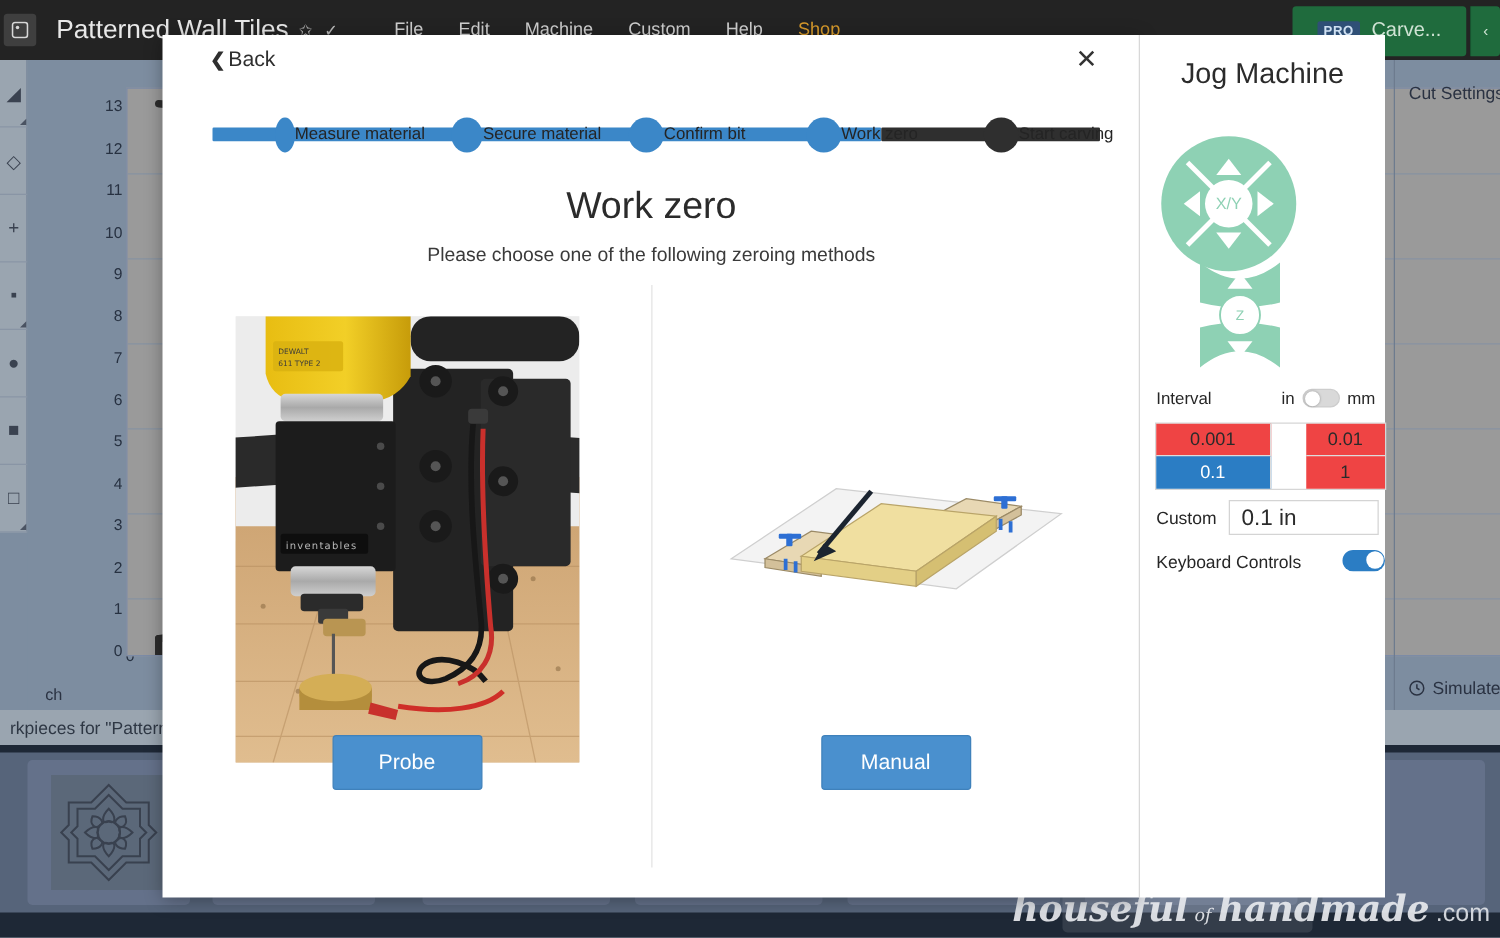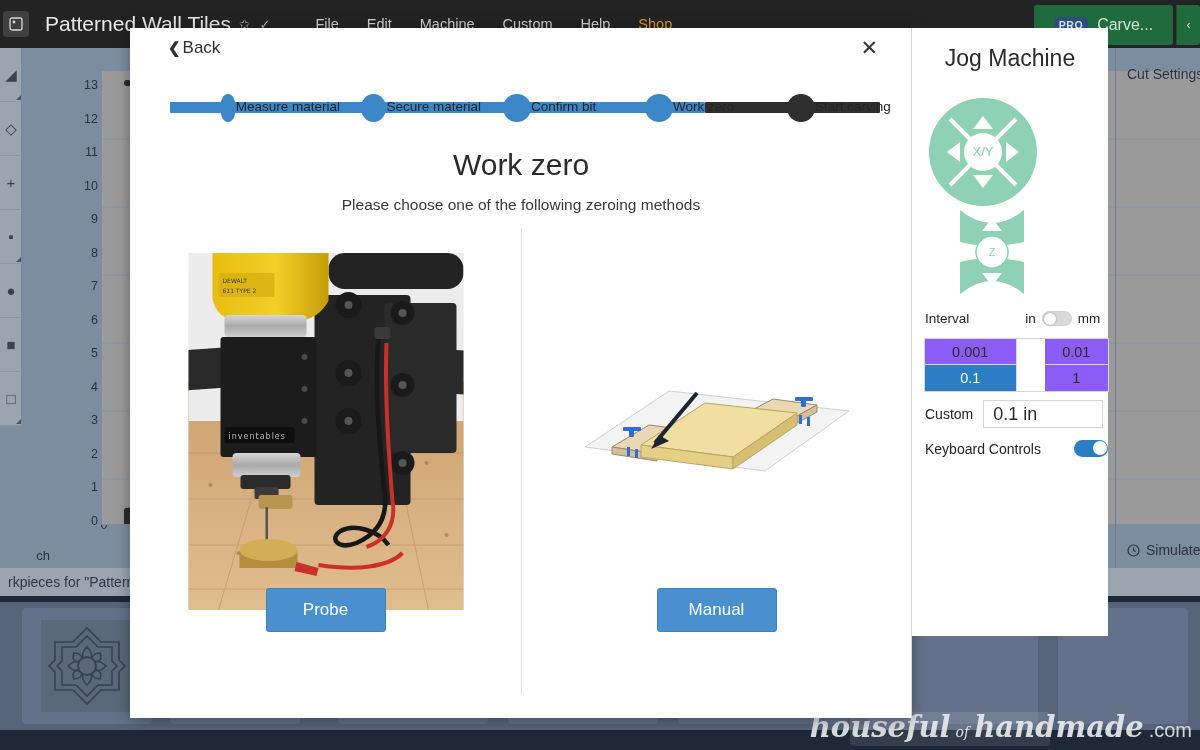--- a/index.html
+++ b/index.html
@@ -161,21 +161,21 @@
   
   .modal {
     position: absolute; left: 130px; top: 28px;
     width: 782px; height: 690px;
     background: #ffffff;
     box-shadow: 0 2px 14px rgba(0,0,0,.35);
     z-index: 30;
   }
   .modal-right-panel {
     position: absolute; left: 912px; top: 28px;
-    width: 196px; height: 608px;
+    width: 196px; height: 690px;
     background: #ffffff; z-index: 30;
   }
   .modal-seam {
     position: absolute; left: 911px; top: 28px; width: 1px; height: 690px;
     background: #d8d8d8; z-index: 31;
   }
 
   .back-btn {
     position: absolute; left: 38px; top: 10px;
     display: flex; align-items: center; gap: 2px;
@@ -241,21 +241,21 @@
   .photo {
     width: 275px; height: 357px; position: relative; overflow: hidden;
     background: linear-gradient(#efefef 0%, #eaeaea 36%, #c49a68 36%, #d4ae80 100%);
   }
 
   
   .jog-title {
     position: absolute; left: 0; width: 196px; top: 17px;
     text-align: center; font-size: 23px; color: #2b2b2b; font-weight: 400;
   }
-  .jog-xy { position: absolute; left: 16px; top: 69px; text-align: right; }
+  .jog-xy { position: absolute; left: 16px; top: 80px; text-align: right; }
   .jog-z  { position: absolute; left: 46px; top: 178px; }
 
   .interval-row {
     position: absolute; left: 13px; top: 283px; width: 183px;
     display: flex; align-items: center;
   }
   .interval-label { font-size: 13.5px; color: #262626; }
   .unit-in { margin-left: 56px; font-size: 13.5px; color: #262626; }
   .switch-sm {
     margin: 0 6px; width: 30px; height: 15px; border-radius: 8px;
@@ -267,21 +267,21 @@
   }
   .unit-mm { font-size: 13.5px; color: #262626; }
 
   .interval-grid {
     position: absolute; left: 12px; top: 310px; width: 185px;
     display: grid; grid-template-columns: 1fr 1fr;
     border: 1px solid #d6d6d6;
   }
   .ivl-cell {
     height: 26px; display: flex; align-items: center; justify-content: center;
-    font-size: 14.5px; color: #2a2a2a; background: #8b5cf6;
+    font-size: 14.5px; color: #2a2a2a; background: #ef4444;
     border-right: 1px solid #dcdcdc; border-bottom: 1px solid #dcdcdc;
   }
   .ivl-cell:nth-child(2n) { border-right: none; margin-left: 28px; }
   .ivl-cell:nth-child(n+3) { border-bottom: none; }
   .ivl-cell.active { background: #2b7dc4; color: #ffffff; }
 
   .custom-row {
     position: absolute; left: 13px; top: 372px; width: 183px;
     display: flex; align-items: center; gap: 10px;
   }

